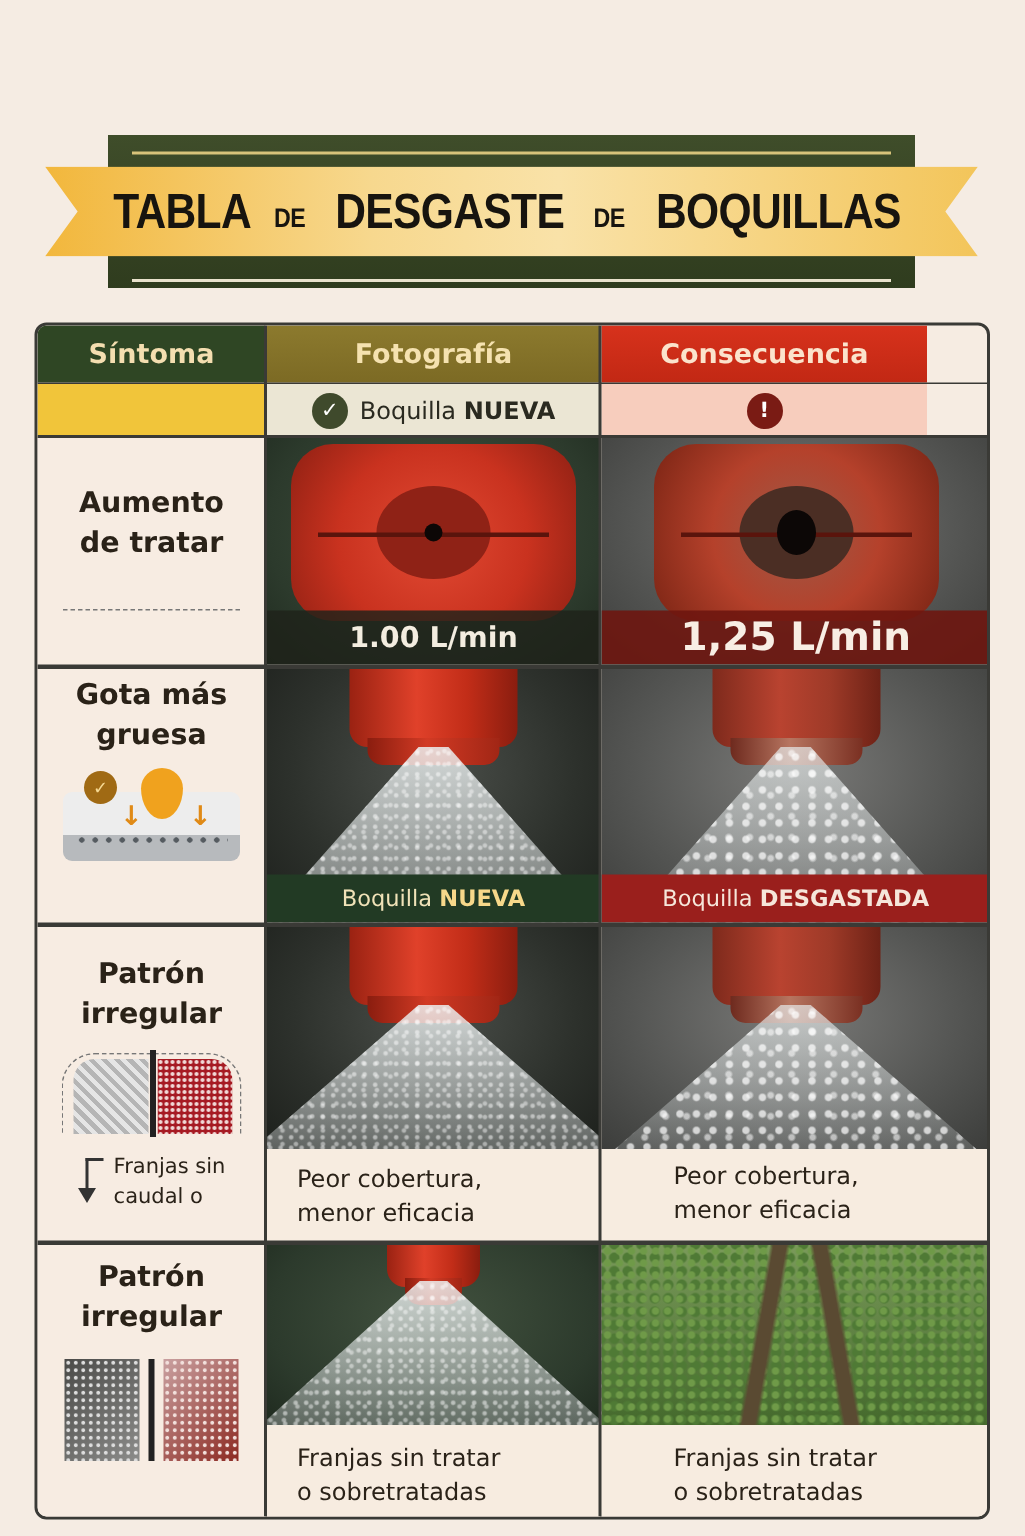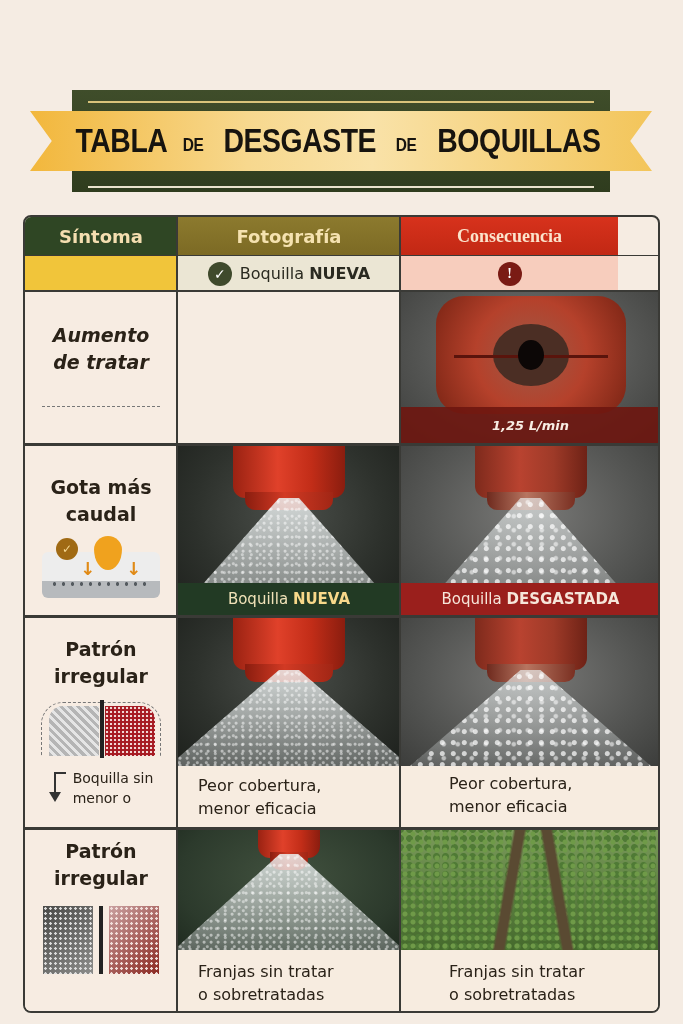--- a/index.html
+++ b/index.html
@@ -37,21 +37,21 @@
   .banner .title .small { font-size: 18px; transform: scaleX(0.86); display: inline-block; margin-top: 8px; }
 
   
   .table {
     position: absolute; left: 23px; top: 215px; width: 637px; height: 798px;
     border: 2px solid #3a3a36; border-radius: 8px; overflow: hidden;
     background: #f6ece2;
   }
   .col-sym { position: absolute; left: 0; width: 152px; }
   .col-new { position: absolute; left: 153px; width: 222px; }
-  .col-old { position: absolute; left: 376px; width: 217px; font-family: Liberation Serif, serif; }
+  .col-old { position: absolute; left: 376px; width: 217px; }
 
   .hdr { top: 0; height: 38px; display: flex; align-items: center; justify-content: center;
     font-weight: 700; font-size: 18px; }
   .hdr.sym { background: #2f4624; color: #f4deb0; }
   .hdr.new { background: linear-gradient(#8c7a2e, #7c6a24); color: #f5e2b0; }
   .hdr.old { background: linear-gradient(#d7321c, #c22814); color: #fbe3cc; }
 
   .sub { top: 39px; height: 35px; display: flex; align-items: center; justify-content: center; gap: 8px; font-size: 16px; }
   .sub.sym { background: #f1c53a; }
   .sub.new { background: #ebe6d4; color: #2a2a20; }
@@ -181,46 +181,56 @@
 
   <div class="sub sym col-sym"></div>
   <div class="sub new col-new">
     <span class="badge ok">✓</span>
     <span><span>Boquilla</span> <b>NUEVA</b></span>
   </div>
   <div class="sub old col-old">
     <span class="badge warn">!</span>
   </div>
 
-  <div class="row" style="top:75px;height:151px;font-style:italic;">
+  <div class="row" style="top:75px;height:151px;">
     <div class="sym-cell">
       <div class="sym-title" style="margin-top:30px;">
         <div>Aumento</div>
         <div>de tratar</div>
       </div>
       <div class="dashline"></div>
+    </div>
+    <div class="photo bg-green" style="left:153px;width:222px;top:0;bottom:0;">
+      <div class="nozzle-top">
+        <div class="ring"></div>
+          <div class="slot"></div>
+          <div class="hole"></div>
+      </div>
+      <div class="caption-bar" style="height:36px;background:rgba(30,34,26,0.82);color:#f3ede0;font-size:19px;">
+        <span>1.00 L/min</span>
+      </div>
     </div>
     <div class="photo bg-grey" style="left:376px;width:259px;top:0;bottom:0;">
       <div class="nozzle-top worn">
         <div class="ring"></div>
           <div class="slot"></div>
           <div class="hole"></div>
       </div>
-      <div class="caption-bar" style="height:36px;background:rgba(110,22,16,0.9);color:#f8eee4;font-size:13px;">
+      <div class="caption-bar" style="height:36px;background:rgba(110,22,16,0.9);color:#f8eee4;font-size:26px;">
         <span>1,25 L/min</span>
       </div>
     </div>
   </div>
   <div class="hline" style="top:226px;height:3px;"></div>
 
   <div class="row" style="top:229px;height:169px;">
     <div class="sym-cell">
-      <div class="sym-title" style="margin-top:28px;">
+      <div class="sym-title" style="margin-top:4px;">
         <div>Gota más</div>
-        <div>caudal</div>
+        <div>gruesa</div>
       </div>
       <div class="ico-drop-card">
         <div class="card"></div>
         <div class="dots"></div>
         <div class="chk">✓</div>
         <div class="arr" style="left:38px;">↓</div>
         <div class="drop"></div>
         <div class="arr" style="left:84px;">↓</div>
       </div>
     </div>
@@ -251,22 +261,22 @@
         <div class="outline"></div>
         <div class="l"></div>
         <div class="bar"></div>
         <div class="r"></div>
       </div>
       <div class="franjas">
         <div class="arrow">
             <span></span>
           </div>
         <div>
-          <div>Boquilla  sin</div>
-          <div>menor o</div>
+          <div>Franjas  sin</div>
+          <div>caudal o</div>
         </div>
       </div>
     </div>
     <div class="photo bg-dark" style="left:153px;width:222px;top:0;height:148px;">
       <div class="nozzle-side"></div>
       <div class="spray" style="height:100px;"></div>
     </div>
     <div class="caption-text" style="left:153px;width:222px;top:148px;height:61px;padding-top:8px;">
       <div>Peor cobertura,</div>
       <div>menor eficacia</div>

